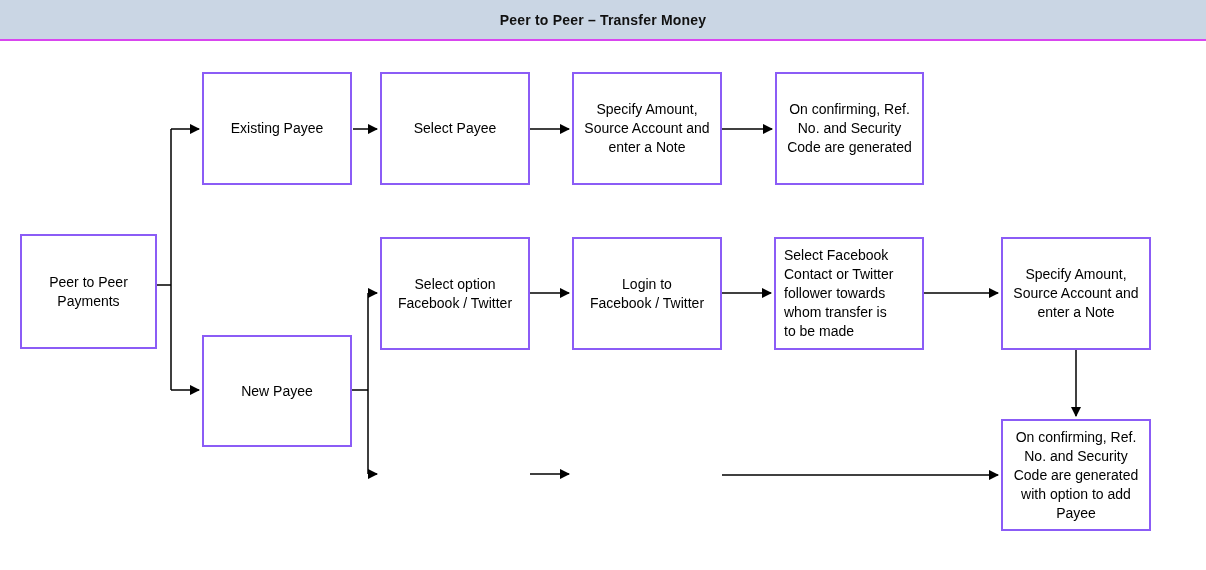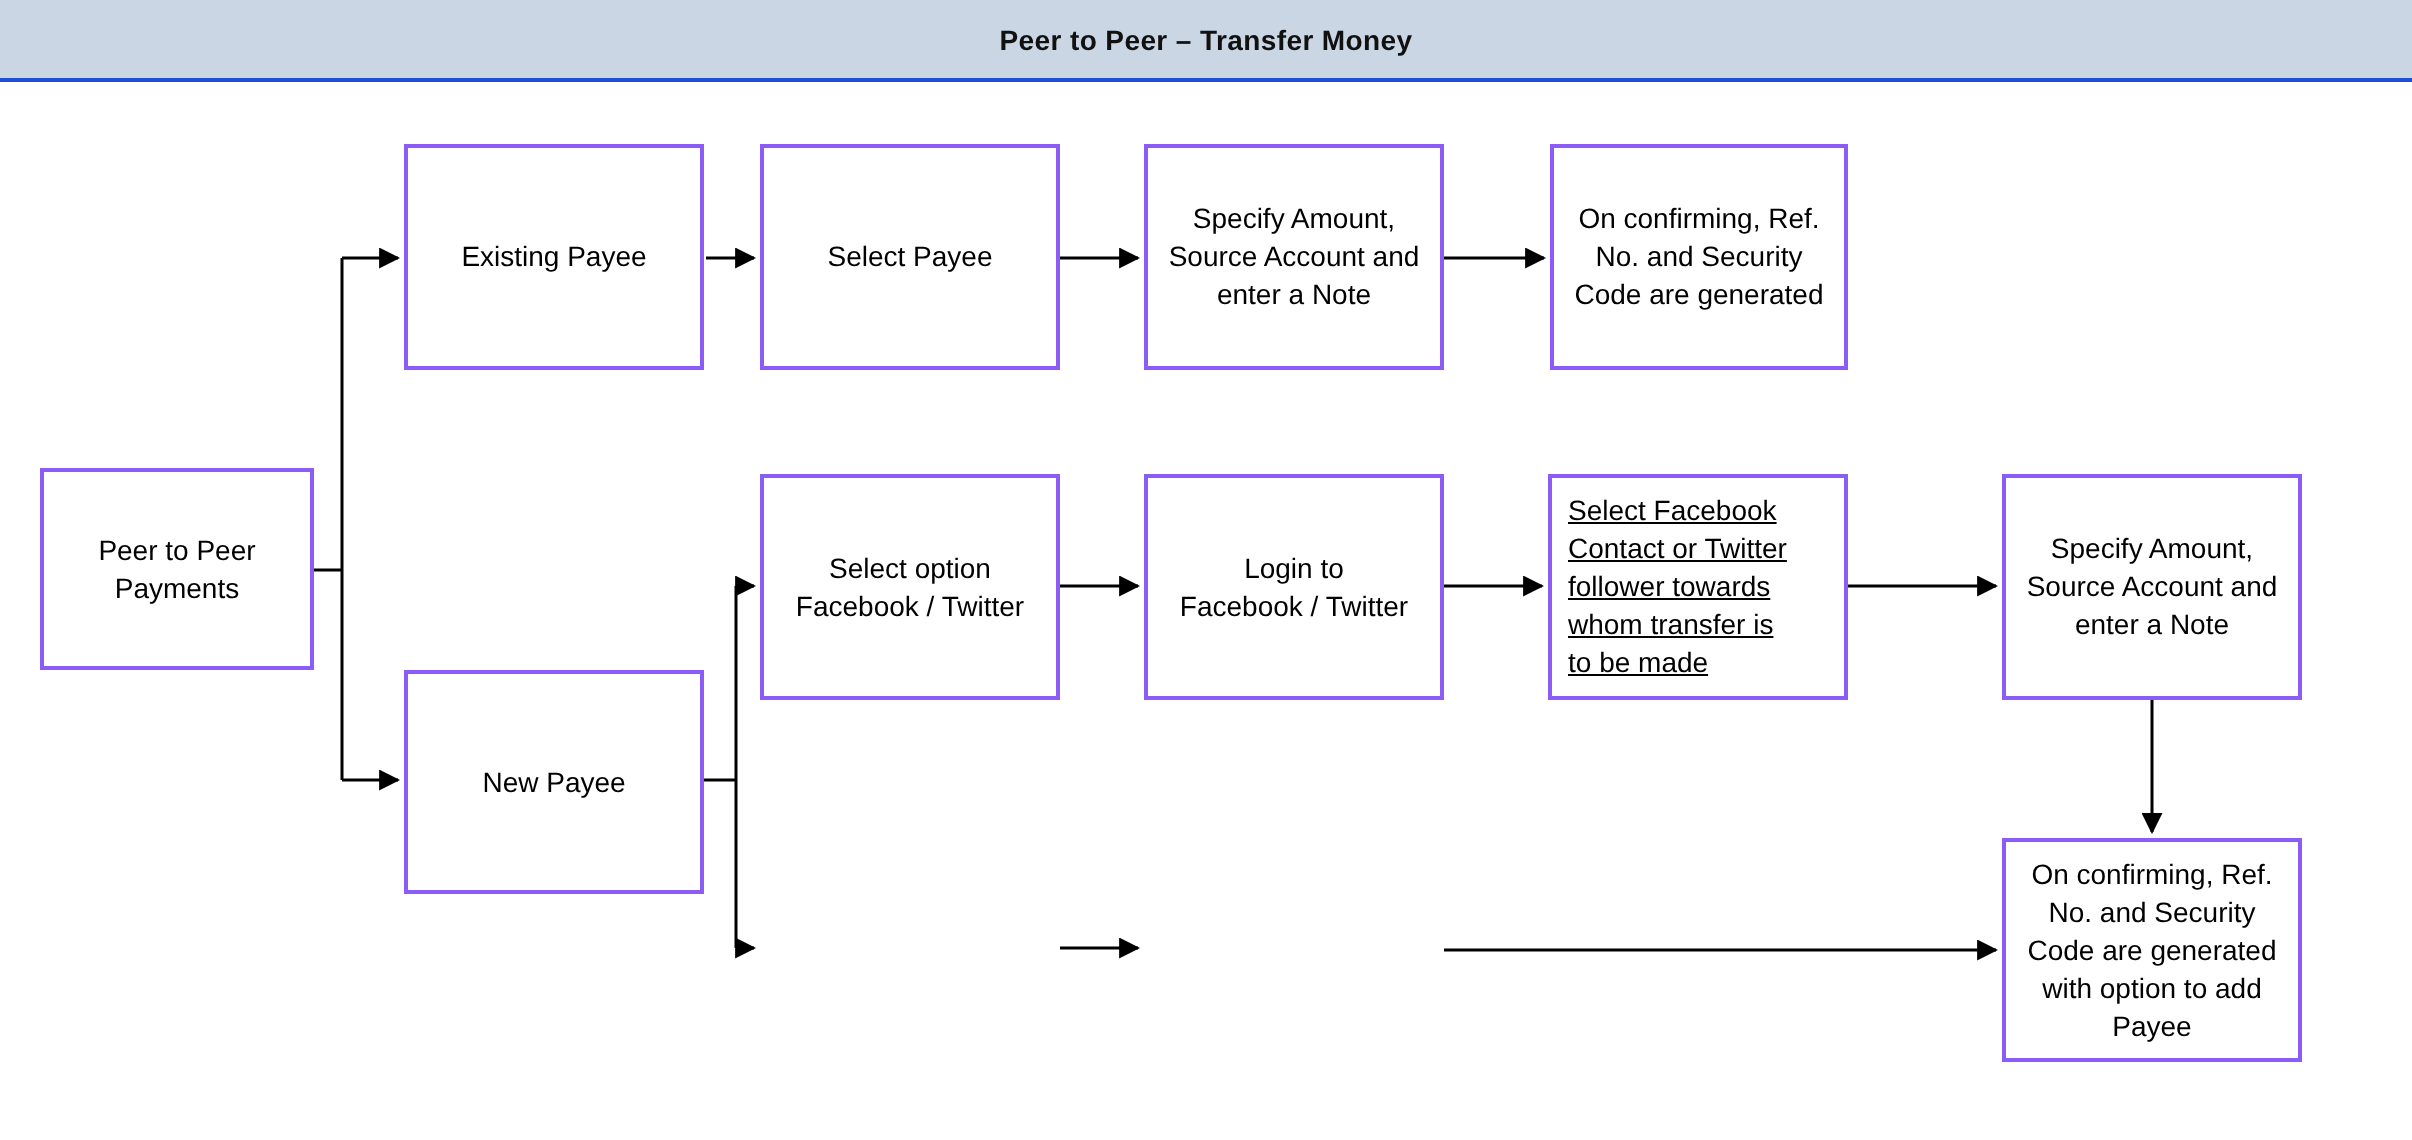--- a/index.html
+++ b/index.html
@@ -15,21 +15,21 @@
     background: #ffffff;
     overflow: hidden;
   }
   .header-bar {
     position: absolute;
     top: 0;
     left: 0;
     width: 1206px;
     height: 41px;
     background: #cad6e4;
-    border-bottom: 2px solid #1d4ed8;
+    border-bottom: 2px solid #d946ef;
     display: flex;
     align-items: center;
     justify-content: center;
     box-sizing: border-box;
   }
   .header-title {
     font-size: 14px;
     font-weight: bold;
     color: #111111;
     letter-spacing: 0.2px;
@@ -46,21 +46,20 @@
     font-size: 14px;
     line-height: 19px;
     color: #000000;
     white-space: pre-line;
     padding: 2px;
   }
   .node.align-left {
     justify-content: flex-start;
     text-align: left;
     padding-left: 8px;
-    text-decoration: underline;
   }
   .connector-layer {
     position: absolute;
     top: 0;
     left: 0;
     width: 1206px;
     height: 570px;
     pointer-events: none;
   }
   .connector {
@@ -99,21 +98,21 @@
 
     <line class="connector" x1="530" y1="293" x2="569" y2="293" marker-end="url(#arrowhead)"></line>
     <line class="connector" x1="722" y1="293" x2="771" y2="293" marker-end="url(#arrowhead)"></line>
     <line class="connector" x1="924" y1="293" x2="998" y2="293" marker-end="url(#arrowhead)"></line>
     <line class="connector" x1="1076" y1="350" x2="1076" y2="416" marker-end="url(#arrowhead)"></line>
 
     <line class="connector" x1="530" y1="474" x2="569" y2="474" marker-end="url(#arrowhead)"></line>
     <line class="connector" x1="722" y1="475" x2="998" y2="475" marker-end="url(#arrowhead)"></line>
   </svg>
 
-  <div class="node" style="left:20px; top:234px; width:137px; height:101px;">Peer to Peer
+  <div class="node" style="left:20px; top:234px; width:137px; height:115px;">Peer to Peer
 Payments</div>
 
   <div class="node" style="left:380px; top:72px; width:150px; height:113px;">Select Payee</div>
 
   <div class="node" style="left:202px; top:72px; width:150px; height:113px;">Existing Payee</div>
 
   <div class="node" style="left:572px; top:72px; width:150px; height:113px;">Specify Amount,
 Source Account and
 enter a Note</div>
 

